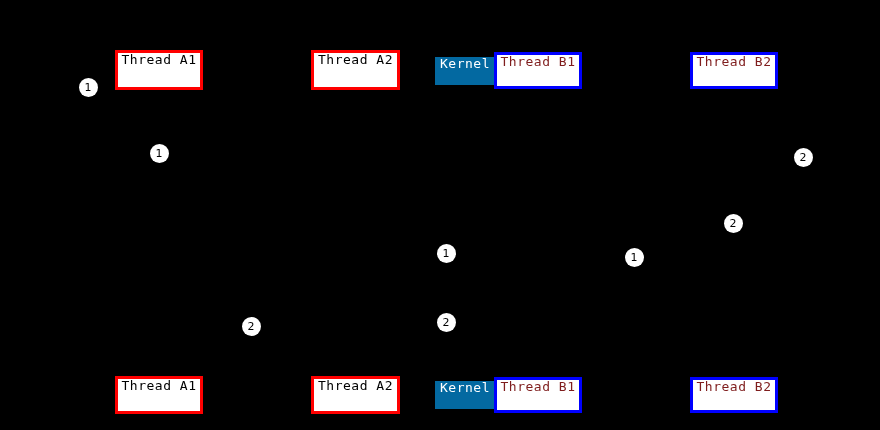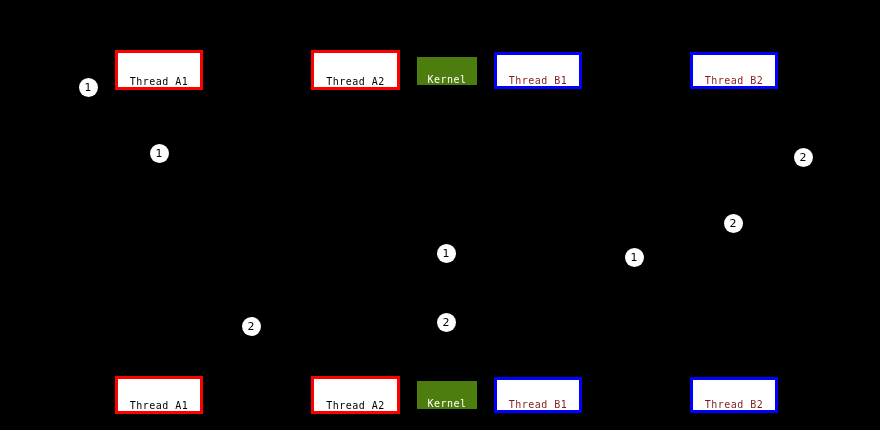--- a/index.html
+++ b/index.html
@@ -25,42 +25,43 @@
     position: absolute;
     width: 1px;
     background: #000000;
   }
 
   
   .participant {
     position: absolute;
     box-sizing: border-box;
     display: flex;
-    align-items: flex-end;
+    align-items: flex-start;
     justify-content: center;
     font-family: "DejaVu Sans Mono", "Liberation Mono", monospace;
-    font-size: 10px;
+    font-size: 13px;
     line-height: 1;
     letter-spacing: 0.5px;
     white-space: nowrap;
   }
   .participant.thread-a {
     background: #ffffff;
     border: 3px solid #ff0000;
     color: #000000;
   }
   .participant.thread-b {
     background: #ffffff;
     border: 3px solid #0000ff;
     color: #7f1d1d;
   }
   .participant.kernel {
-    background: #4d7c0f;
+    background: #0369a1;
     border: 0 solid #0000ff;
     color: #ffffff;
+    margin-left: 18px;
   }
 
   
   .marker {
     position: absolute;
     width: 19px;
     height: 19px;
     border-radius: 50%;
     background: #ffffff;
     color: #000000;

